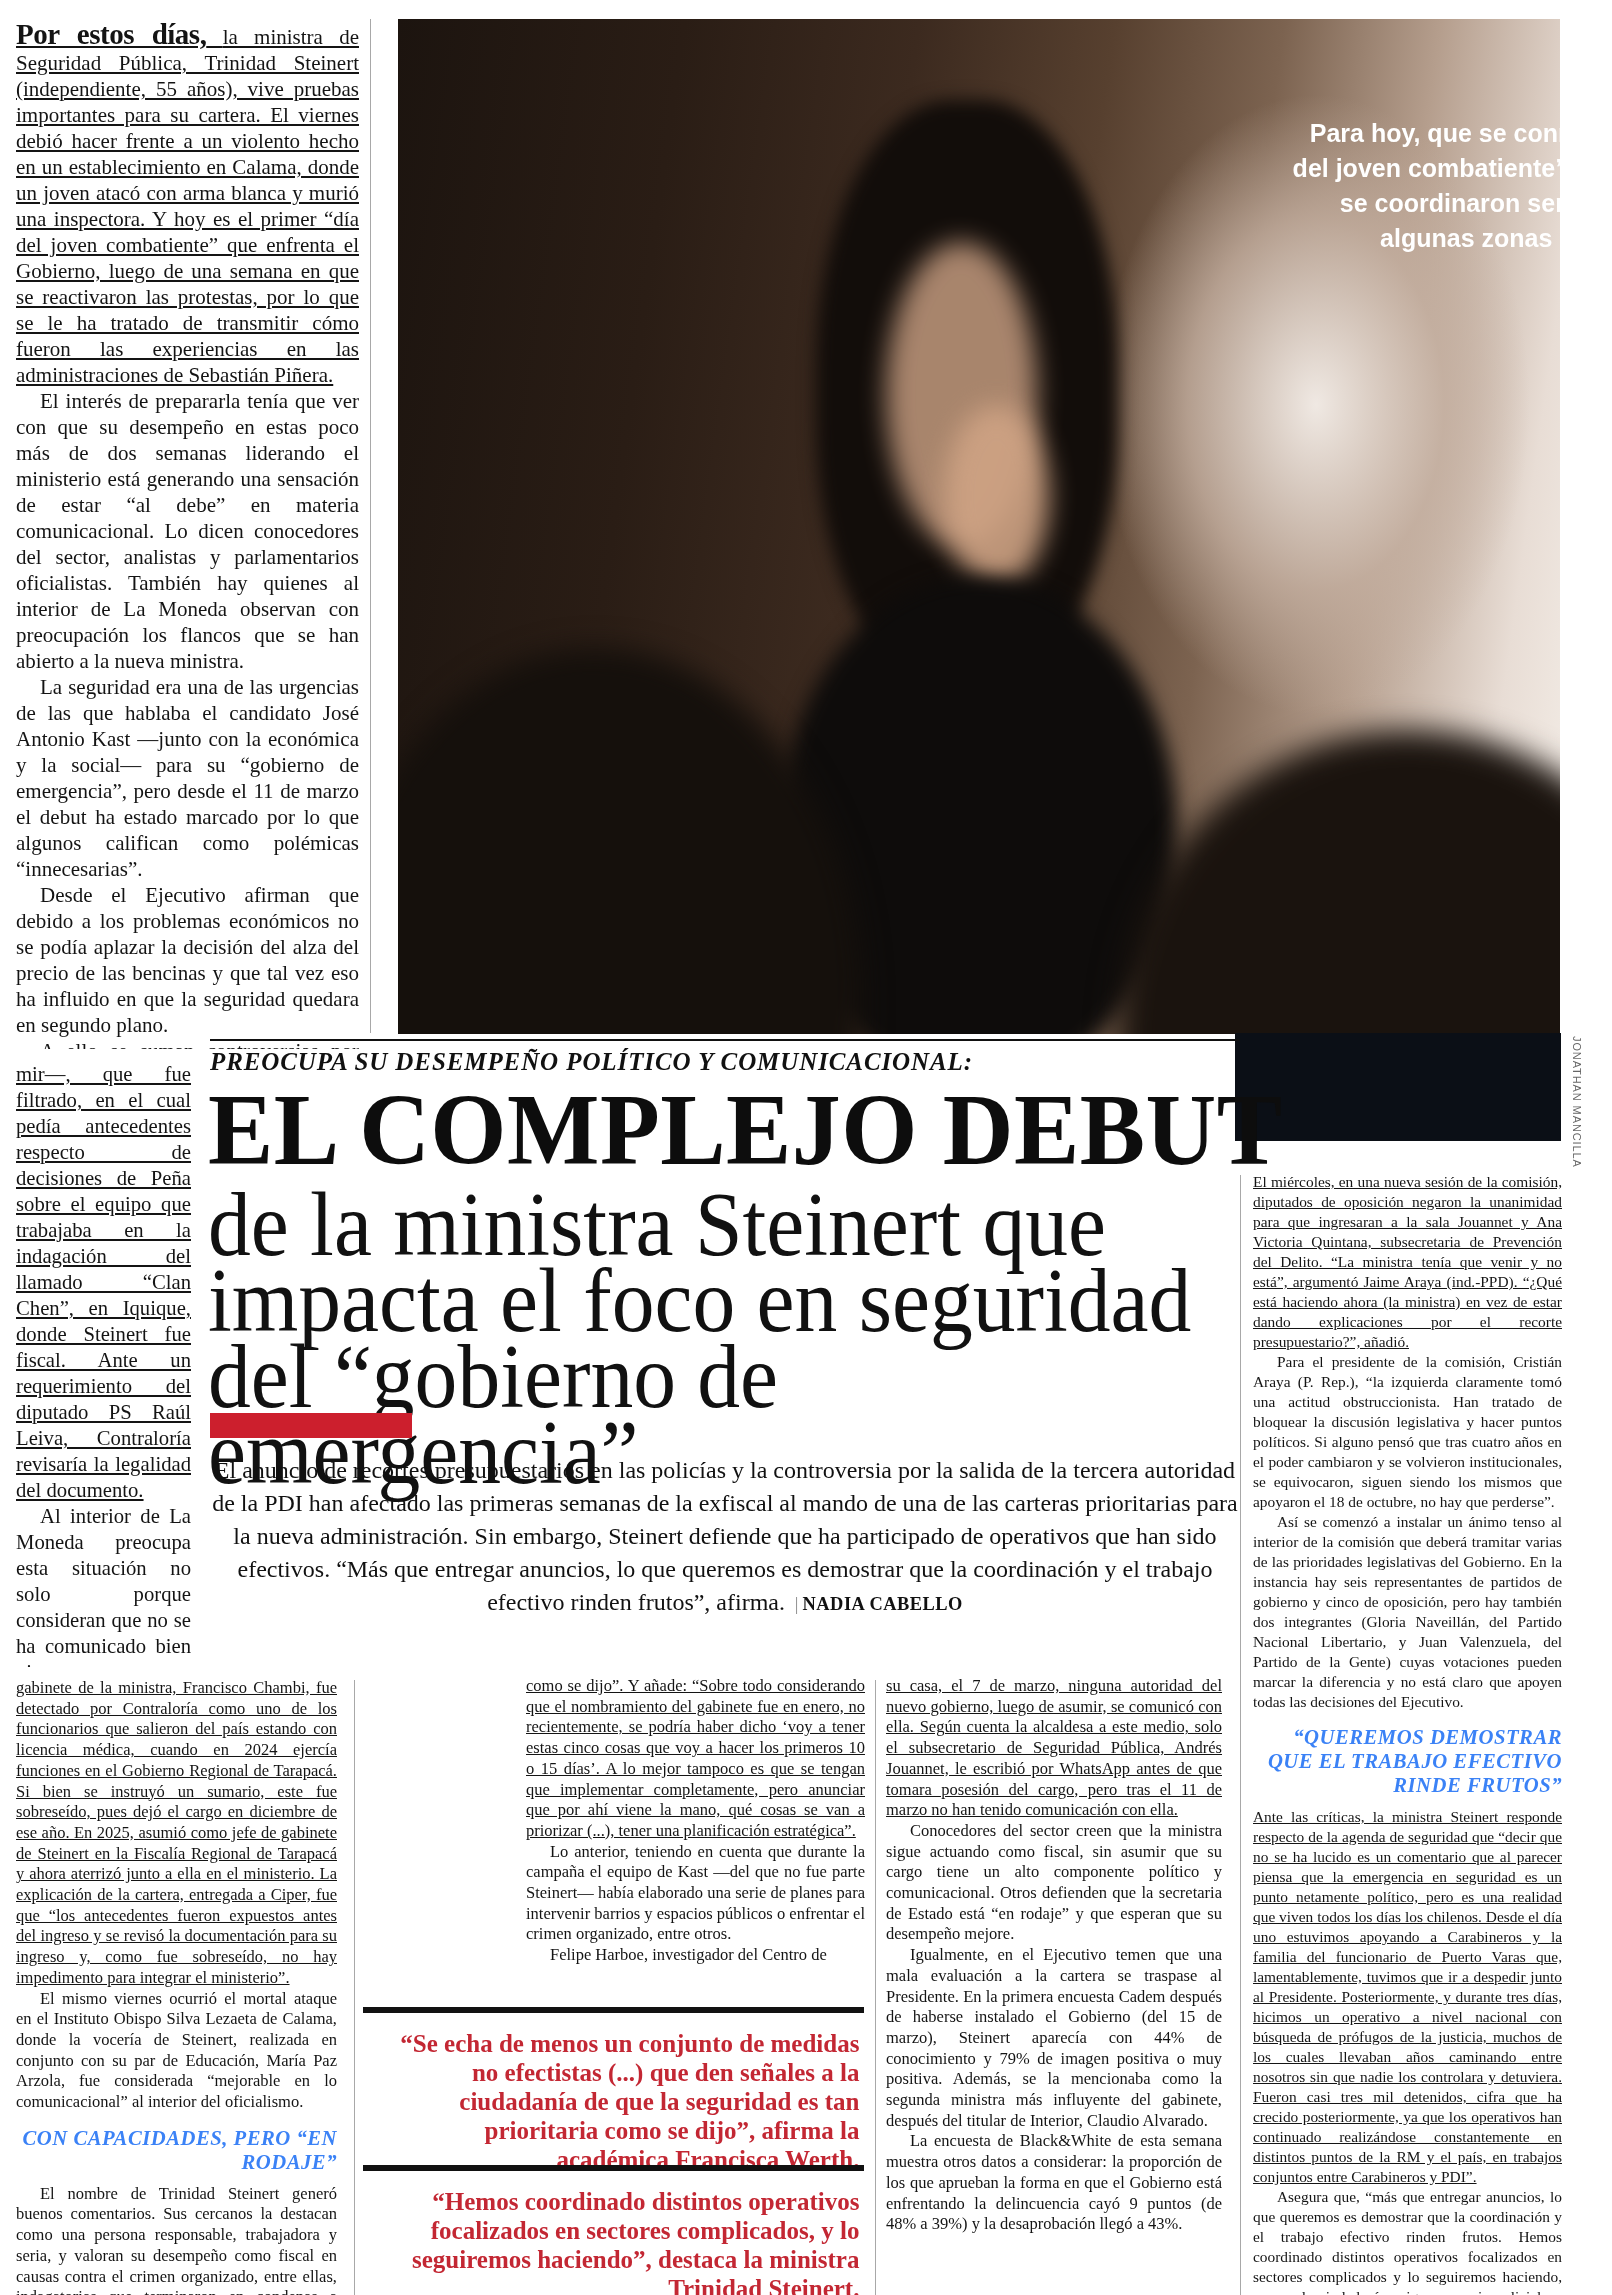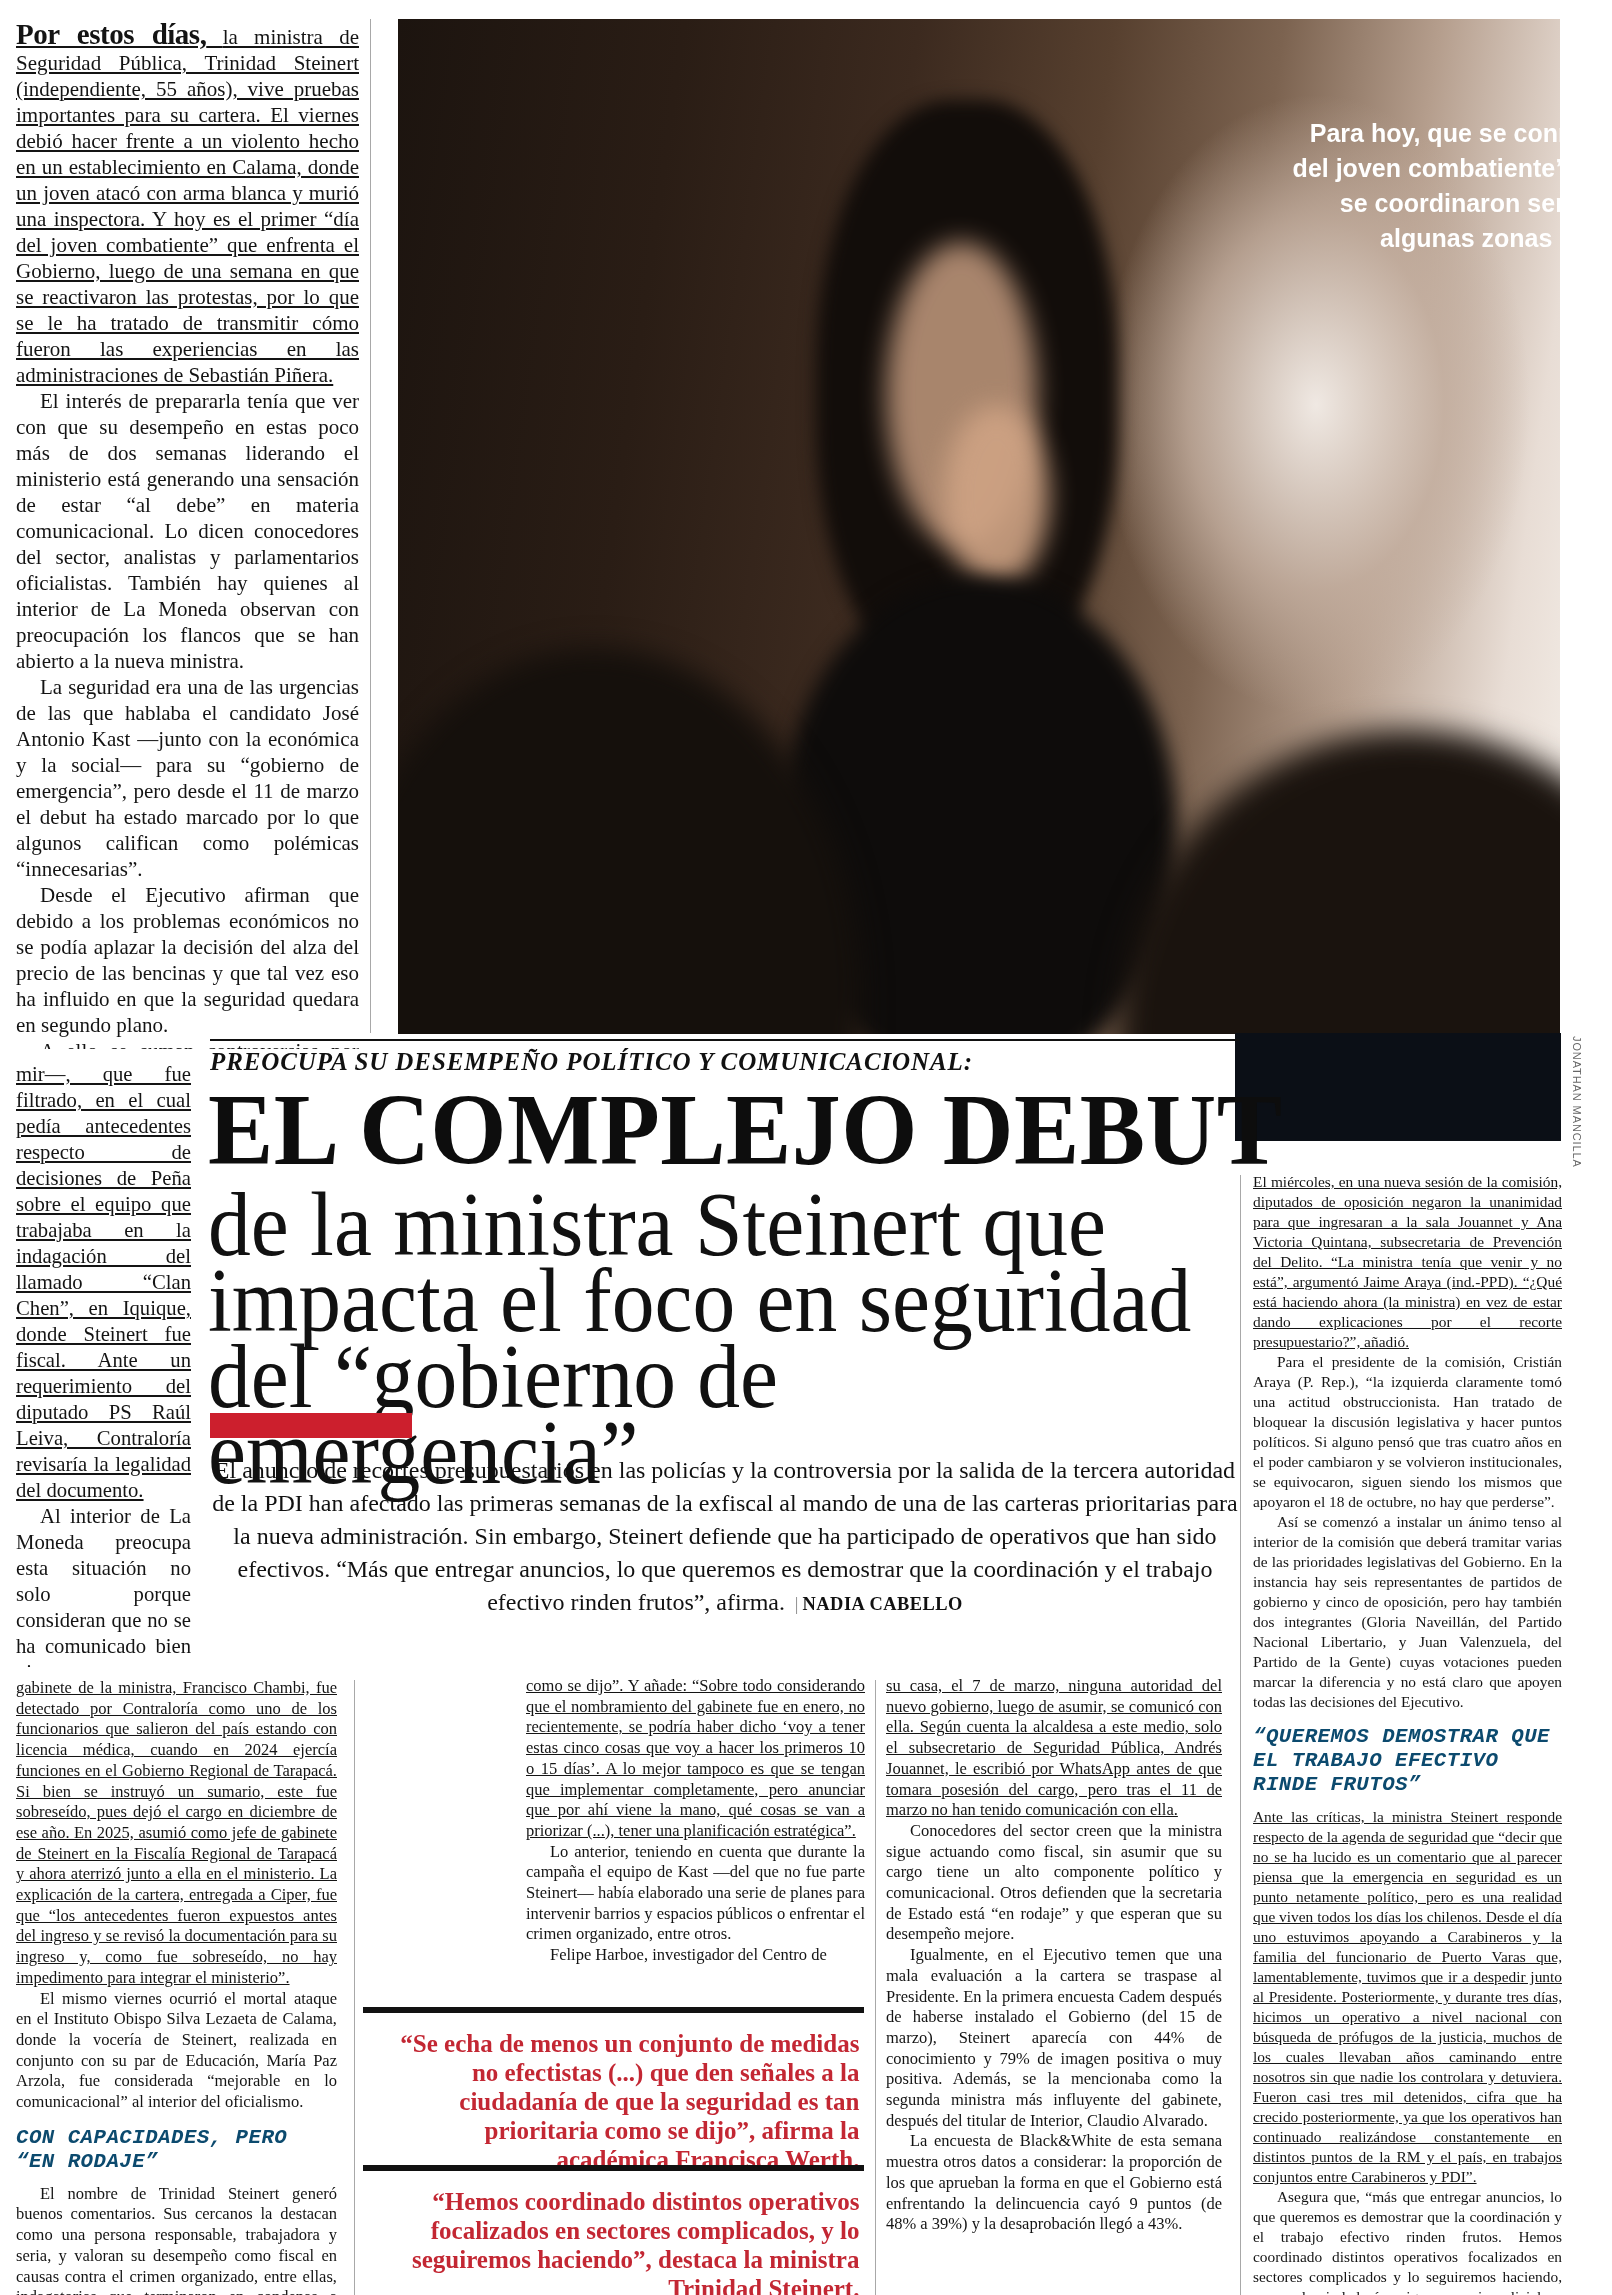--- a/index.html
+++ b/index.html
@@ -11,22 +11,22 @@
   
   .col{position:absolute;text-align:justify;overflow:hidden;}
   .col p{margin:0;text-indent:24px;}
   .col p.noindent{text-indent:0;text-decoration:underline;}
   .zoneA{font-size:21px;line-height:26px;}
   .zoneB{font-size:20.7px;line-height:26px;}
   .zoneC{font-size:16.5px;line-height:20.7px;}
   .colRight{font-size:15.4px;line-height:20px;}
   .lead-in{font-weight:bold;font-size:29px;line-height:26px;letter-spacing:-0.5px;}
   h3.subhead{
-    font-family:Liberation Mono, monospace;color:#0c4a6e;font-style:italic;font-weight:bold;
-    font-size:20.7px;line-height:24px;margin:13px 0 10px 0;text-align:left;text-indent:0;
+    font-family:Liberation Serif, serif;color:#3b82f6;font-style:italic;font-weight:bold;
+    font-size:20.7px;line-height:24px;margin:13px 0 10px 0;text-align:right;text-indent:0;
     letter-spacing:0.5px;
   }
   
   .kicker-rule{position:absolute;left:210px;top:1039px;width:1029px;height:2.3px;background:#111;}
   .kicker{
     position:absolute;left:210px;top:1048px;width:1029px;
     font-weight:bold;font-style:italic;font-size:25px;letter-spacing:0.9px;color:#111;
   }
   .headline1{
     position:absolute;left:208px;top:1080px;width:1038px;

